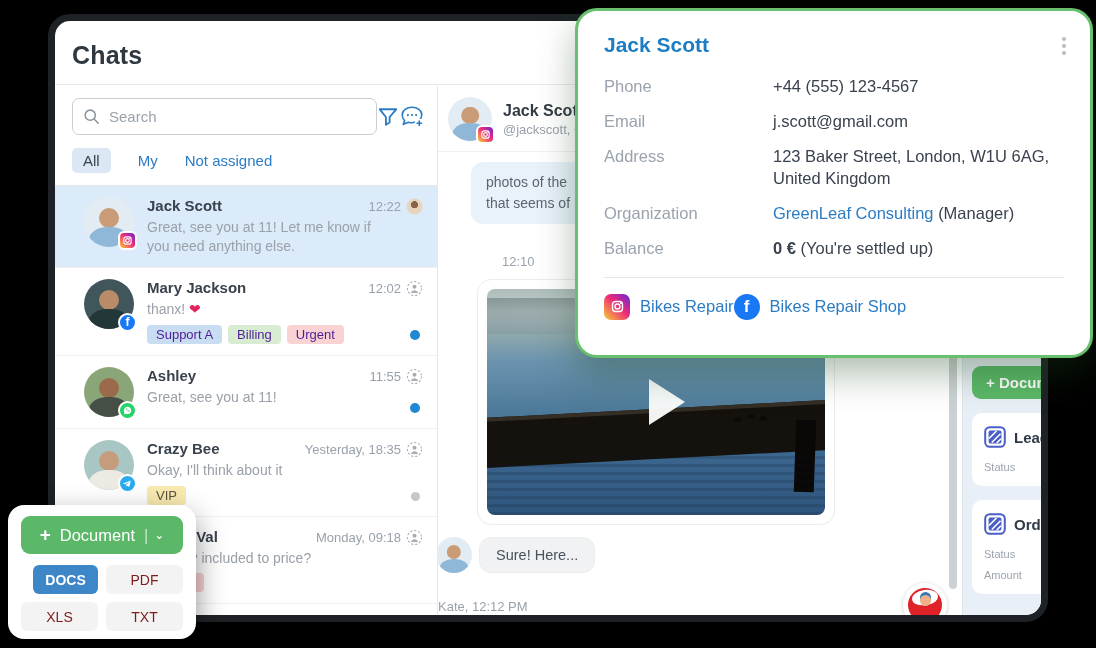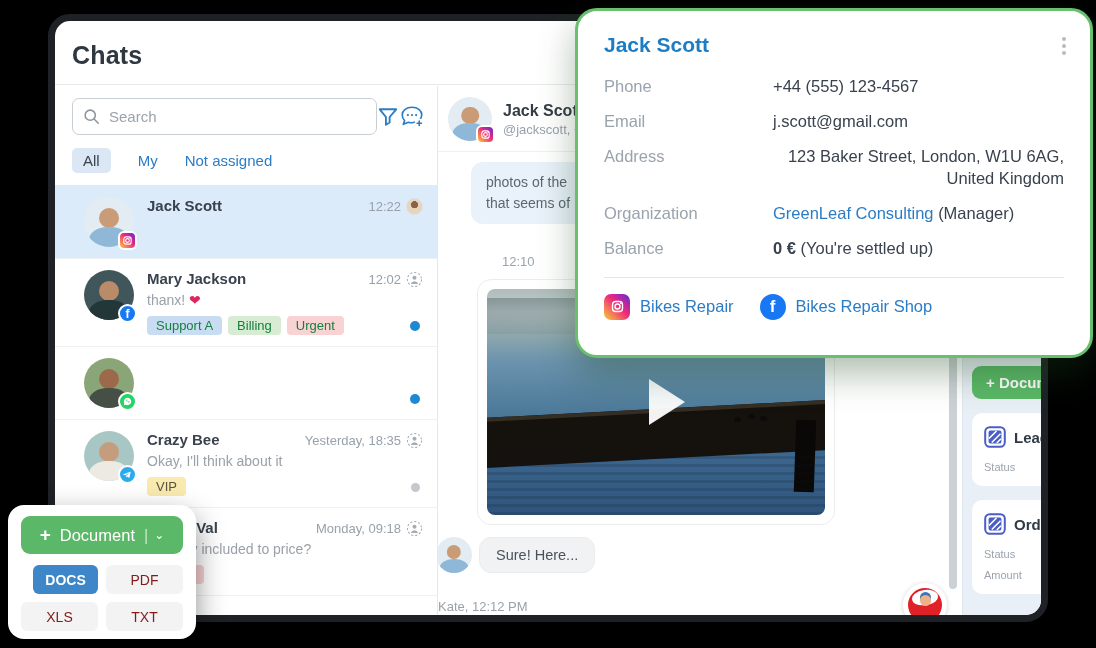--- a/index.html
+++ b/index.html
@@ -50,21 +50,21 @@
   .badge-fb { background:#1877f2; color:#fff; font-size:12px; font-weight:700; }
   .badge-wa { background:#25d366; }
   .badge-tg { background:#2aabee; }
   .chat-main { flex:1; min-width:0; }
   .chat-top { display:flex; justify-content:space-between; align-items:baseline; }
   .chat-name { font-size:15px; font-weight:700; color:#39424d; }
   .chat-meta { display:flex; align-items:center; gap:5px; color:#98a1ab; font-size:13px; flex:none; }
   .chat-msg { margin-top:3px; font-size:14px; line-height:1.35; color:#9aa1a9; padding-right:26px; }
   .heart { color:#e0245e; }
   .tag-row { display:flex; gap:6px; margin-top:6px; }
-  .tag { font-size:13px; padding:2px 9px; border-radius:4px; color:#15803d; }
+  .tag { font-size:13px; padding:2px 9px; border-radius:4px; color:#4c1d95; }
   .tag-blue { background:#c9ddf2; } .tag-green { background:#d7ecd3; }
   .tag-red { background:#f9d2d4; } .tag-yellow { background:#f9eab0; color:#5a5340; }
   .dot { position:absolute; right:17px; bottom:15px; width:10px; height:10px; border-radius:50%; }
   .dot-unread { background:#1e88d2; } .dot-read { background:#c4c8cc; width:9px; height:9px; }
   .mini-avatar { width:17px; height:17px; border-radius:50%;
     background:radial-gradient(circle at 50% 38%, #8a6248 0 28%, #e6d4bd 32%); border:1px solid #e0e0e0; }
 
   
   .chat-area { position:relative; flex:1; min-width:0; overflow:hidden; }
   .conv-header { display:flex; gap:11px; align-items:center; padding:11px 0 10px 10px; border-bottom:1px solid #efefef; }
@@ -124,21 +124,21 @@
   .cc-title { font-size:21px; font-weight:700; color:#1d7dc4; }
   .kebab { position:absolute; right:24px; top:26px; display:flex; flex-direction:column; gap:3px; cursor:pointer; }
   .kebab i { width:4px; height:4px; border-radius:50%; background:#b6bcc2; }
   .cc-grid { display:grid; grid-template-columns:169px 1fr; row-gap:13px; margin-top:19px;
     font-size:16.5px; line-height:1.33; }
   .cc-label { color:#9aa3ad; }
   .cc-value { color:#39424e; }
   .cc-link { color:#2b7cc4; cursor:pointer; }
   .cc-bold { font-weight:700; }
   .cc-divider { margin-top:17px; border-top:1px solid #e2e7ea; }
-  .cc-social { display:flex; gap:26px; margin-top:16px; align-items:center; }
+  .cc-social { display:flex; margin-top:16px; align-items:center; }
   .cc-social-item { display:flex; align-items:center; gap:10px; cursor:pointer; }
   .cc-social-label { font-size:16.5px; color:#2b7cc4; }
   .soc-ig { width:26px; height:26px; border-radius:7px; background:linear-gradient(45deg,#f9ce34,#ee2a7b 55%,#6228d7);
     display:flex; align-items:center; justify-content:center; }
   .soc-fb { width:26px; height:26px; border-radius:50%; background:#1877f2; color:#fff;
     font-weight:700; font-size:17px; display:flex; align-items:center; justify-content:center; }
 
   
   .doc-popup { position:absolute; left:8px; top:505px; width:188px; height:134px; z-index:20;
     background:#fff; border-radius:16px; padding:11px 13px; box-shadow:0 12px 30px rgba(0,0,0,.45); }
@@ -212,20 +212,21 @@
               </span>
             </div>
             <div class="chat-main">
               <div class="chat-top">
                 <span class="chat-name">Jack Scott</span>
                 <span class="chat-meta">
                   <span>12:22</span>
                   <span class="mini-avatar"></span>
                 </span>
               </div>
+              <div class="chat-msg">Great, see you at 11! Let me know if you need anything else.</div>
             </div>
           </div>
 
           <div class="chat-item">
             <div class="avatar-wrap">
               <div class="avatar av-mary"></div>
               <span class="badge badge-fb">f</span>
             </div>
             <div class="chat-main">
               <div class="chat-top">
@@ -252,20 +253,34 @@
           <div class="chat-item">
             <div class="avatar-wrap">
               <div class="avatar av-ashley"></div>
               <span class="badge badge-wa">
                 <svg width="11" height="11" viewBox="0 0 24 24">
                     <path d="M12 4a8 8 0 00-6.9 12L4 20l4.2-1A8 8 0 1012 4z" fill="#fff"></path>
                     <path d="M9.4 8.6c.4-.9.8-.9 1.2-.9l.8.1c.2.1.4.5.2.9l-.5 1.2c-.1.3.1.6.3.9.5.6 1.2 1.2 1.9 1.5.3.2.6.2.8-.1l.8-.8c.3-.3.6-.2.9 0l1.1.9-1 1.7c-.6.6-2.2.3-4-1.2-1.9-1.5-3-3.2-2.5-4.2z" fill="#25d366"></path>
                   </svg>
               </span>
             </div>
+            <div class="chat-main">
+              <div class="chat-top">
+                <span class="chat-name">Ashley</span>
+                <span class="chat-meta">
+                  <span>11:55</span>
+                  <svg width="17" height="17" viewBox="0 0 20 20">
+                      <circle cx="10" cy="10" r="8.3" fill="none" stroke="#a6adb5" stroke-width="1.2" stroke-dasharray="2.6 2.2"></circle>
+                      <circle cx="10" cy="8" r="2.4" fill="#a6adb5"></circle>
+                      <path d="M5.8 15.2c.8-2 2.4-3 4.2-3s3.4 1 4.2 3z" fill="#a6adb5"></path>
+                    </svg>
+                </span>
+              </div>
+              <div class="chat-msg">Great, see you at 11!</div>
+            </div>
             <span class="dot dot-unread"></span>
           </div>
 
           <div class="chat-item">
             <div class="avatar-wrap">
               <div class="avatar av-crazy"></div>
               <span class="badge badge-tg">
                 <svg width="11" height="11" viewBox="0 0 20 20">
                     <path d="M3.2 9.6l11.6-4.4c.6-.2 1 .1.8.9l-2 9.2c-.1.6-.5.8-1.1.5l-3-2.2-1.4 1.4c-.2.2-.4.3-.8.3l.3-2.9 6-5.4c.3-.2-.1-.3-.4-.1l-7.4 4.6-3.2-1c-.7-.2-.7-.7.6-.9z" fill="#fff"></path>
                   </svg>
@@ -416,21 +431,21 @@
       </div>
 
     <div class="cc-grid">
       <span class="cc-label">Phone</span>
       <span class="cc-value">+44 (555) 123-4567</span>
 
       <span class="cc-label">Email</span>
       <span class="cc-value">j.scott@gmail.com</span>
 
       <span class="cc-label">Address</span>
-      <span class="cc-value" style="max-width:312px;text-align:right;">123 Baker Street, London, W1U 6AG, United Kingdom</span>
+      <span class="cc-value" style="max-width:312px;">123 Baker Street, London, W1U 6AG, United Kingdom</span>
 
       <span class="cc-label">Organization</span>
       <span class="cc-value">
         <span class="cc-link">GreenLeaf Consulting</span>
         <span>(Manager)</span>
       </span>
 
       <span class="cc-label">Balance</span>
       <span class="cc-value">
         <span class="cc-bold">0 €</span>

